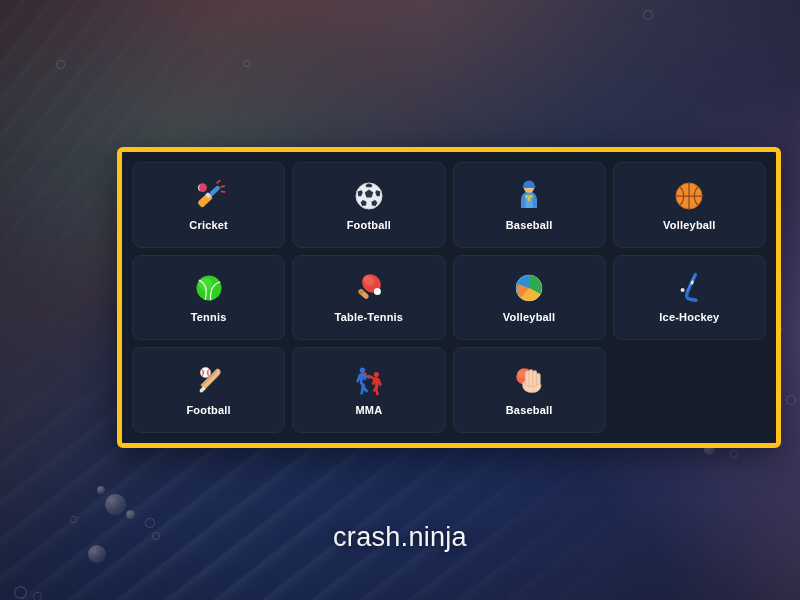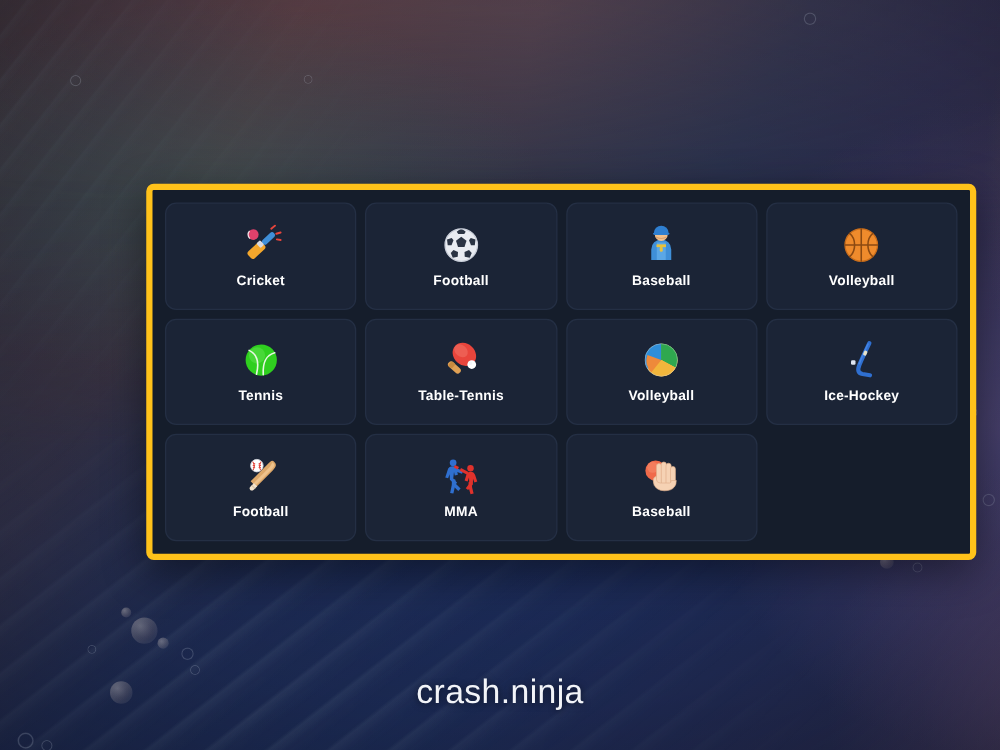--- a/index.html
+++ b/index.html
@@ -168,21 +168,21 @@
     line-height: 1;
     text-align: center;
     white-space: nowrap;
   }
 
   
   #footer-brand {
     position: absolute;
     left: 0;
     right: 0;
-    top: 538px;
+    top: 522px;
     text-align: center;
     color: #f2f4f8;
     font-size: 27px;
     font-weight: normal;
     letter-spacing: .3px;
     text-shadow: 0 1px 6px rgba(0,0,0,0.55);
   }
 </style>
 </head>
 <body>

